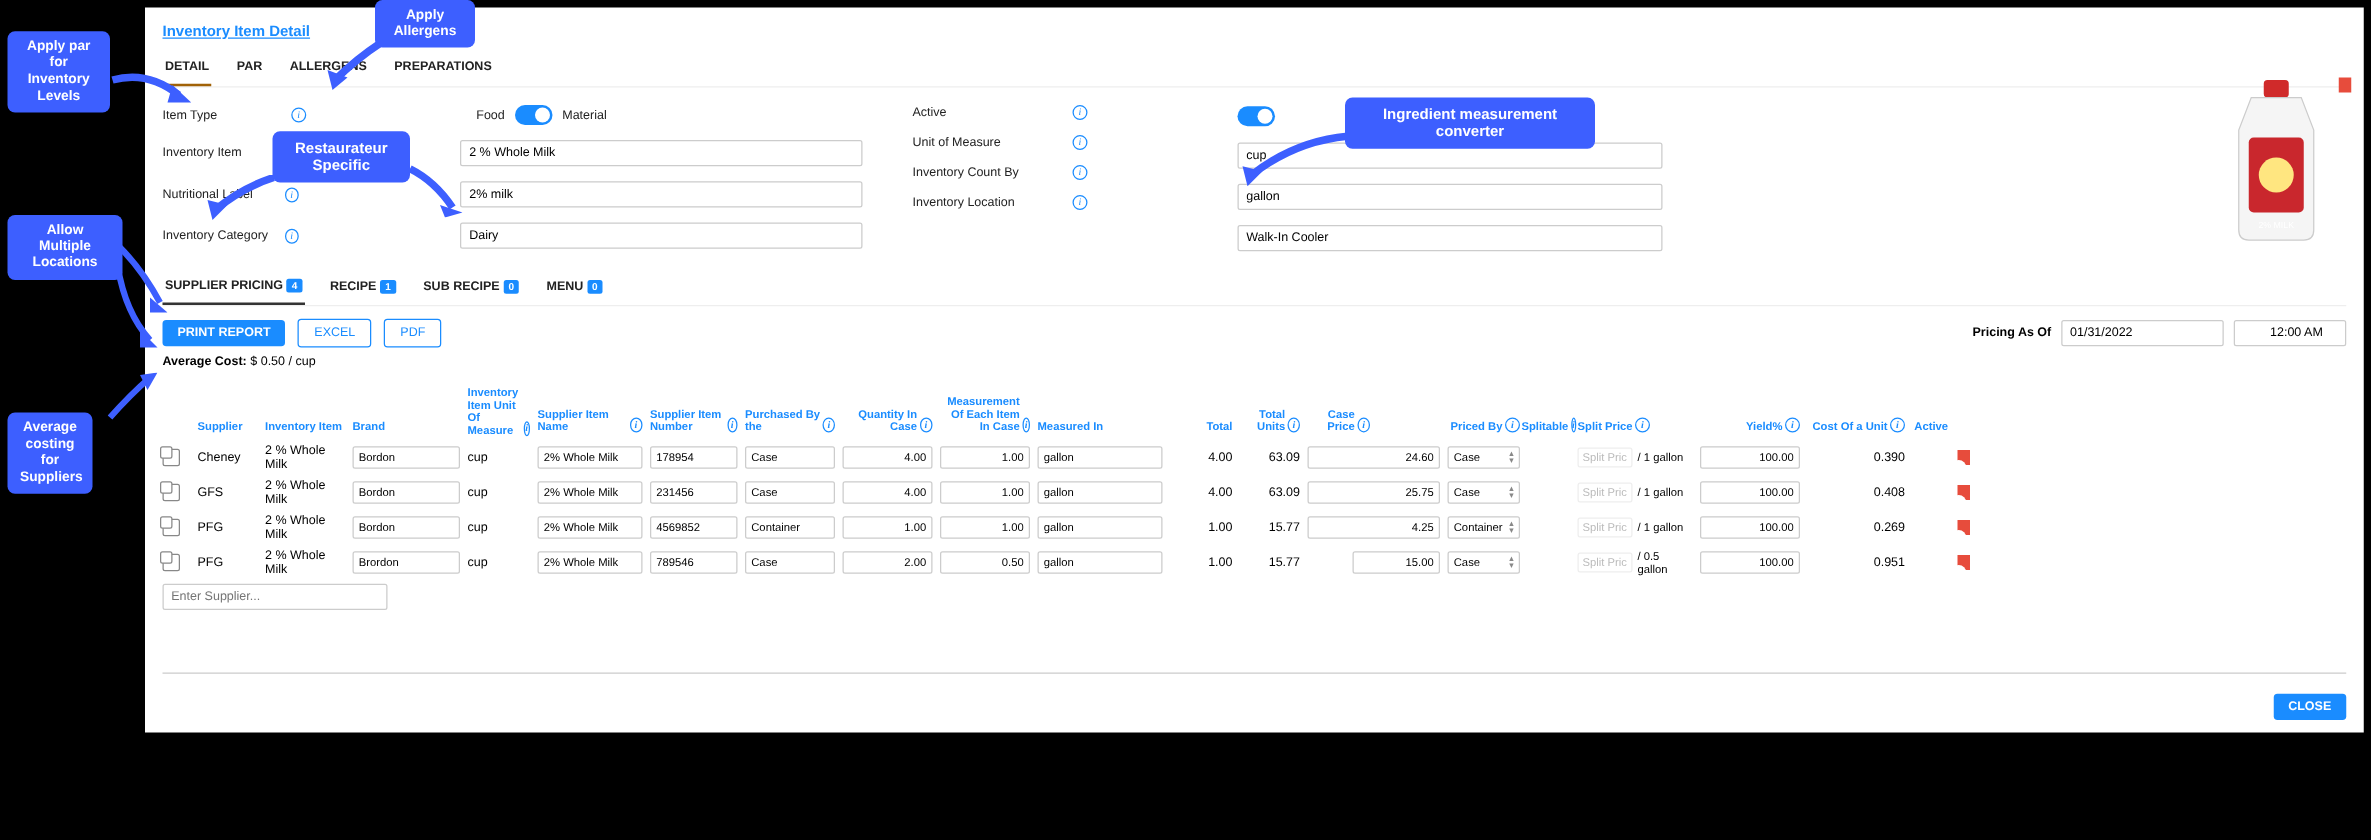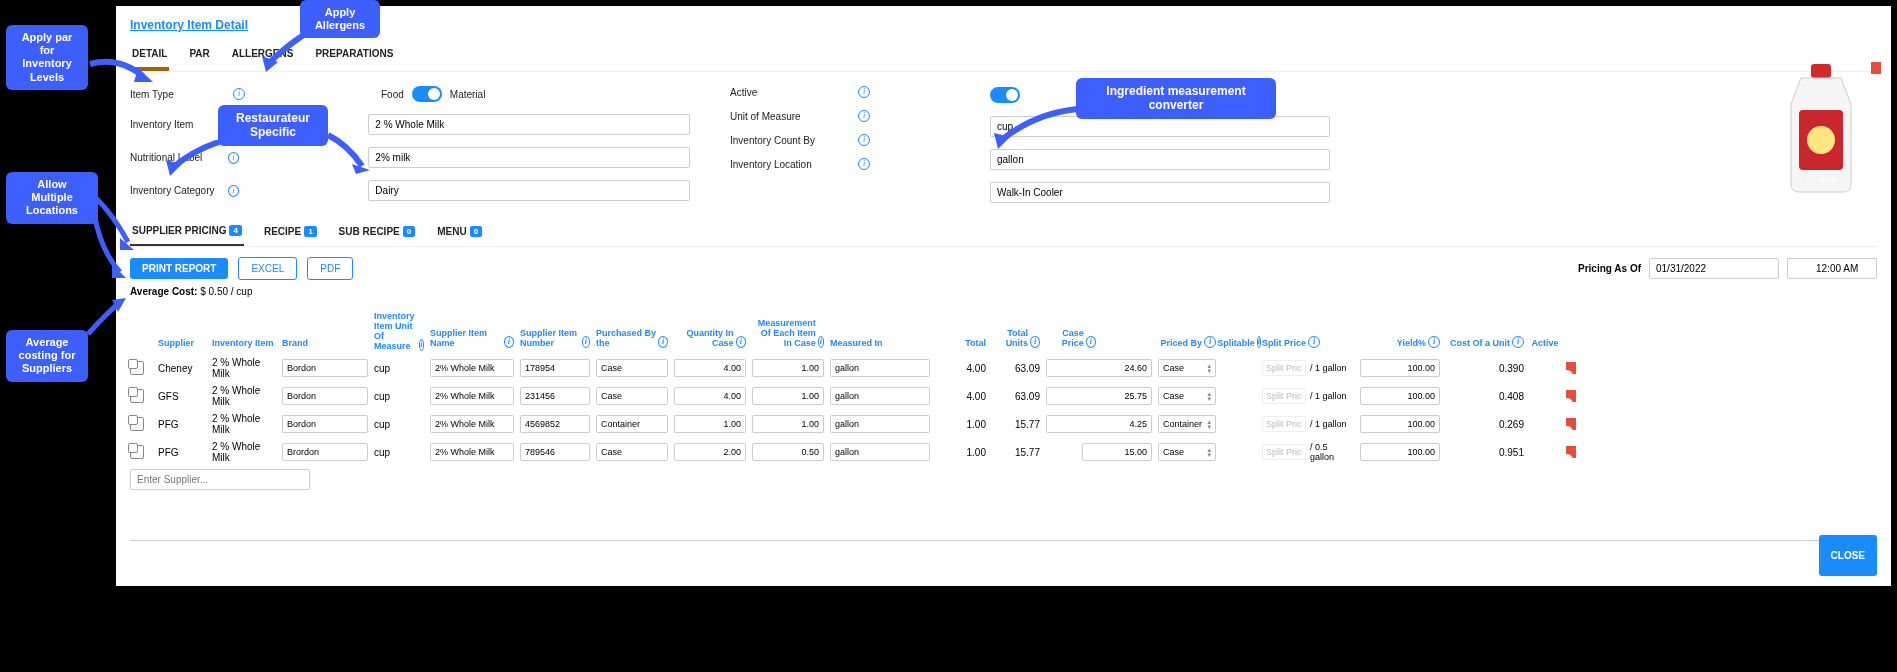--- a/index.html
+++ b/index.html
@@ -1,21 +1,21 @@
 <!DOCTYPE html>
 <html><head>
 <meta charset="utf-8">
 <style>
   * { box-sizing: border-box; margin: 0; padding: 0; }
   body { font-family: Arial, sans-serif; font-size: 11px; background: #000; padding: 6px; }
   .page { background: #fff; padding: 12px 14px; position: relative; min-height: 580px; }
   .breadcrumb { color: #1a8cff; font-weight: bold; text-decoration: underline; font-size: 12px; margin-bottom: 10px; }
   .tabs { display: flex; gap: 18px; border-bottom: 1px solid #eee; margin-bottom: 14px; }
   .tab { font-size: 10px; font-weight: bold; color: #222; padding: 6px 2px 8px; cursor: pointer; }
-  .tab.active { border-bottom: 4px solid #a16207; text-align: center; }
+  .tab.active { border-bottom: 2px solid #a16207; text-align: center; }
   .detail-area { display: flex; gap: 40px; margin-bottom: 16px; }
   .col { display: flex; flex-direction: column; gap: 12px; }
   .field-row { display: flex; align-items: center; gap: 8px; }
   .field-label { width: 95px; font-size: 10px; color: #222; }
   .info-icon { display:inline-block; width:12px; height:12px; border:1px solid #1a8cff; border-radius:50%; color:#1a8cff; font-size:8px; text-align:center; line-height:10px; font-style: italic; font-family: serif; }
   .toggle { width: 30px; height: 16px; border-radius: 8px; background: #ddd; position: relative; cursor: pointer; }
   .toggle.on { background: #1a8cff; }
   .toggle.grey { background: #888; }
   .toggle::after { content:""; position:absolute; width:12px; height:12px; background:#fff; border-radius:50%; top:2px; left:2px; }
   .toggle.on::after { left: 16px; }
@@ -45,21 +45,21 @@
   .copy-icon::after { content:""; position:absolute; width:8px; height:8px; border:1px solid #888; top:-3px; left:-3px; background:#fff; border-radius:2px;}
   .trash-icon { width:10px; height:12px; background:#e74c3c; cursor:pointer; }
   .split-cell { display:flex; align-items:center; gap:4px; font-size:9px; }
   .split-cell .pl { color:#bbb; width:44px; border:1px solid #eee; padding:2px 3px; border-radius:2px; }
   .milk-img { position:absolute; right:20px; top:58px; width:100px; height:130px; }
   .milk-img svg { width:100%; height:100%; }
   .jug-del { position:absolute; right:6px; top:56px; width:14px; height:14px; }
   .callout { position:absolute; background:#3d5fff; color:#fff; border-radius:6px; padding:6px 10px; font-size:12px; font-weight:bold; text-align:center; line-height:1.2; z-index:10; }
   .callout.small { font-size:11px; }
   .arrow { position:absolute; z-index:9; }
-  .close-btn { position:absolute; right:14px; bottom:10px; background:#1a8cff; color:#fff; border:none; padding:15px 12px; font-size:10px; font-weight:bold; border-radius:3px; cursor:pointer; }
+  .close-btn { position:absolute; right:14px; bottom:10px; background:#1a8cff; color:#fff; border:none; padding:5px 12px; font-size:10px; font-weight:bold; border-radius:3px; cursor:pointer; }
   .footer-rule { border-top:1px solid #ccc; margin-top: 50px; height:1px; }
   .chev { display:flex; flex-direction:column; line-height:5px; font-size:7px; color:#888;}
 </style>
 </head>
 <body>
 
 <div class="callout small" style="top:25px; left:6px; width:82px;">Apply par for Inventory Levels</div>
 <svg class="arrow" style="top:54px; left:88px; width:70px; height:30px;">
     <path d="M2,10 Q30,2 55,22" stroke="#3d5fff" stroke-width="6" fill="none"></path>
     <polygon points="50,14 65,28 46,28" fill="#3d5fff"></polygon>
@@ -90,21 +90,21 @@
 <div class="callout small" style="top:172px; left:6px; width:92px;">Allow Multiple Locations</div>
 <svg class="arrow" style="top:194px; left:94px; width:40px; height:60px;">
     <path d="M2,4 Q20,22 34,48" stroke="#3d5fff" stroke-width="5" fill="none"></path>
     <polygon points="26,44 40,56 26,56" fill="#3d5fff"></polygon>
   </svg>
 <svg class="arrow" style="top:210px; left:92px; width:36px; height:70px;">
     <path d="M2,2 Q8,40 28,62" stroke="#3d5fff" stroke-width="5" fill="none"></path>
     <polygon points="20,54 34,68 20,68" fill="#3d5fff"></polygon>
   </svg>
 
-<div class="callout small" style="top:330px; left:6px; width:82px;">Average costing for Suppliers</div>
+<div class="callout small" style="top:330px; left:6px; width:68px;">Average costing for Suppliers</div>
 <svg class="arrow" style="top:298px; left:86px; width:40px; height:40px;">
     <path d="M2,36 Q18,18 34,4" stroke="#3d5fff" stroke-width="5" fill="none"></path>
     <polygon points="26,2 40,0 32,14" fill="#3d5fff"></polygon>
   </svg>
 
 <div class="page" style="margin-left:110px;">
 
   <div class="breadcrumb">Inventory Item Detail</div>
 
   <div class="tabs">

